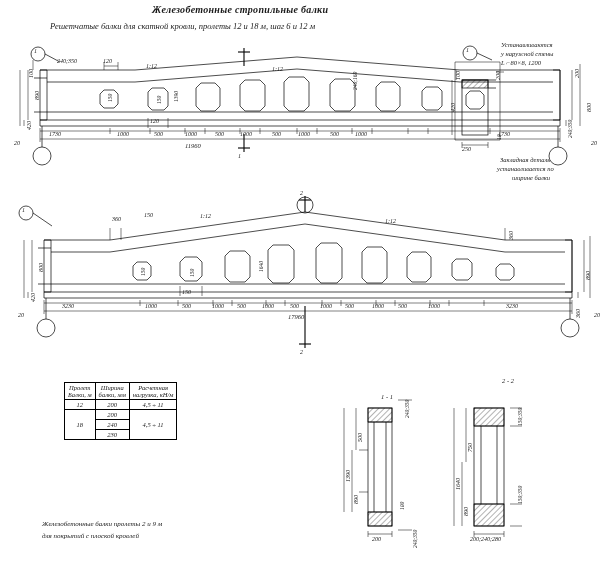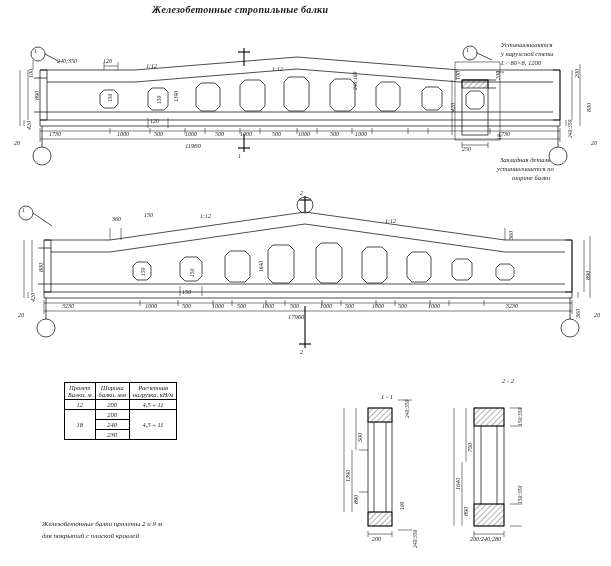--- a/index.html
+++ b/index.html
@@ -238,20 +238,21 @@
         <path d="M510 408 L522 408"></path>
             <path d="M510 426 L522 426"></path>
         <path d="M510 504 L522 504"></path>
             <path d="M510 526 L522 526"></path>
       </g>
     </g>
   </g>
 </svg>
 
 <div class="t title" style="left:152px;top:4px;">Железобетонные стропильные балки</div>
+<div class="t sub" style="left:50px;top:21px;">Решетчатые балки для скатной кровли, пролеты 12 и 18 м, шаг 6 и 12 м</div>
 
 <div class="t dim" style="left:34px;top:48px;font-size:6px;">1</div>
 <div class="t dim" style="left:57px;top:58px;">240;350</div>
 <div class="t dim" style="left:103px;top:58px;">120</div>
 <div class="t dim" style="left:146px;top:63px;">1:12</div>
 <div class="t dim" style="left:272px;top:66px;">1:12</div>
 <div class="t dim vert" style="left:34px;top:100px;">890</div>
 <div class="t dim vert" style="left:26px;top:130px;">420</div>
 <div class="t dim" style="left:14px;top:140px;">20</div>
 <div class="t dim vert" style="left:28px;top:78px;">100</div>

